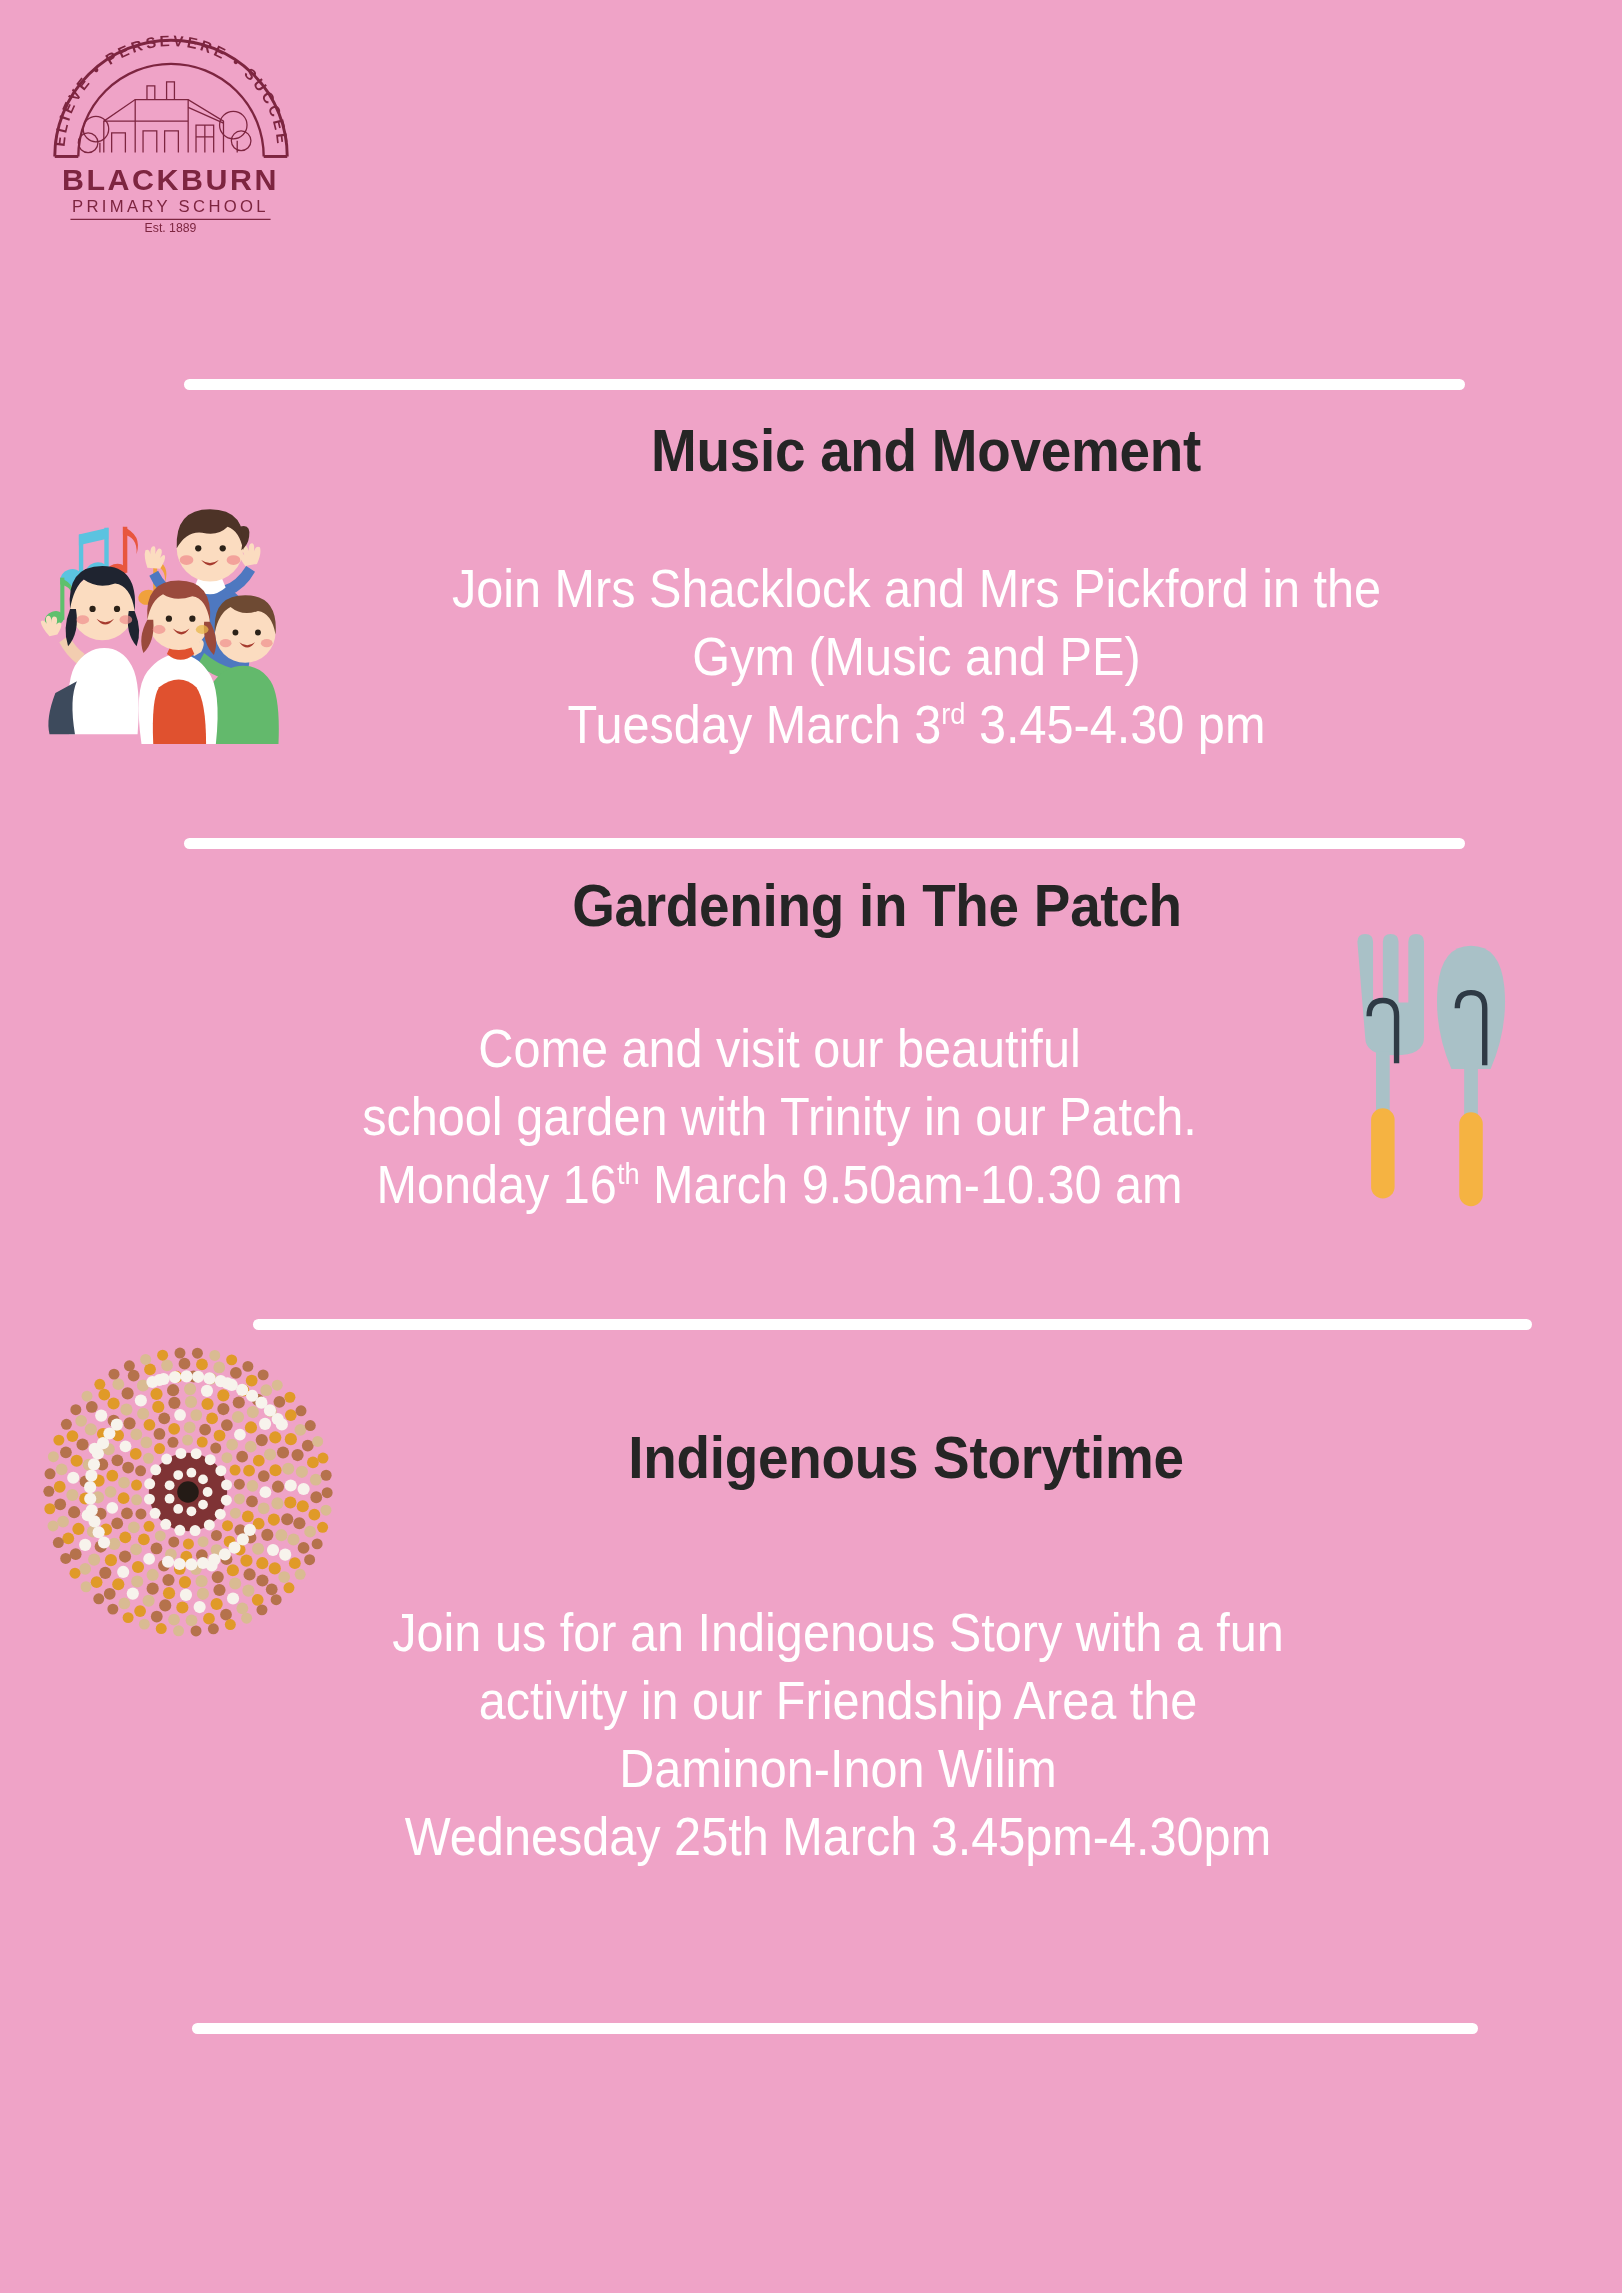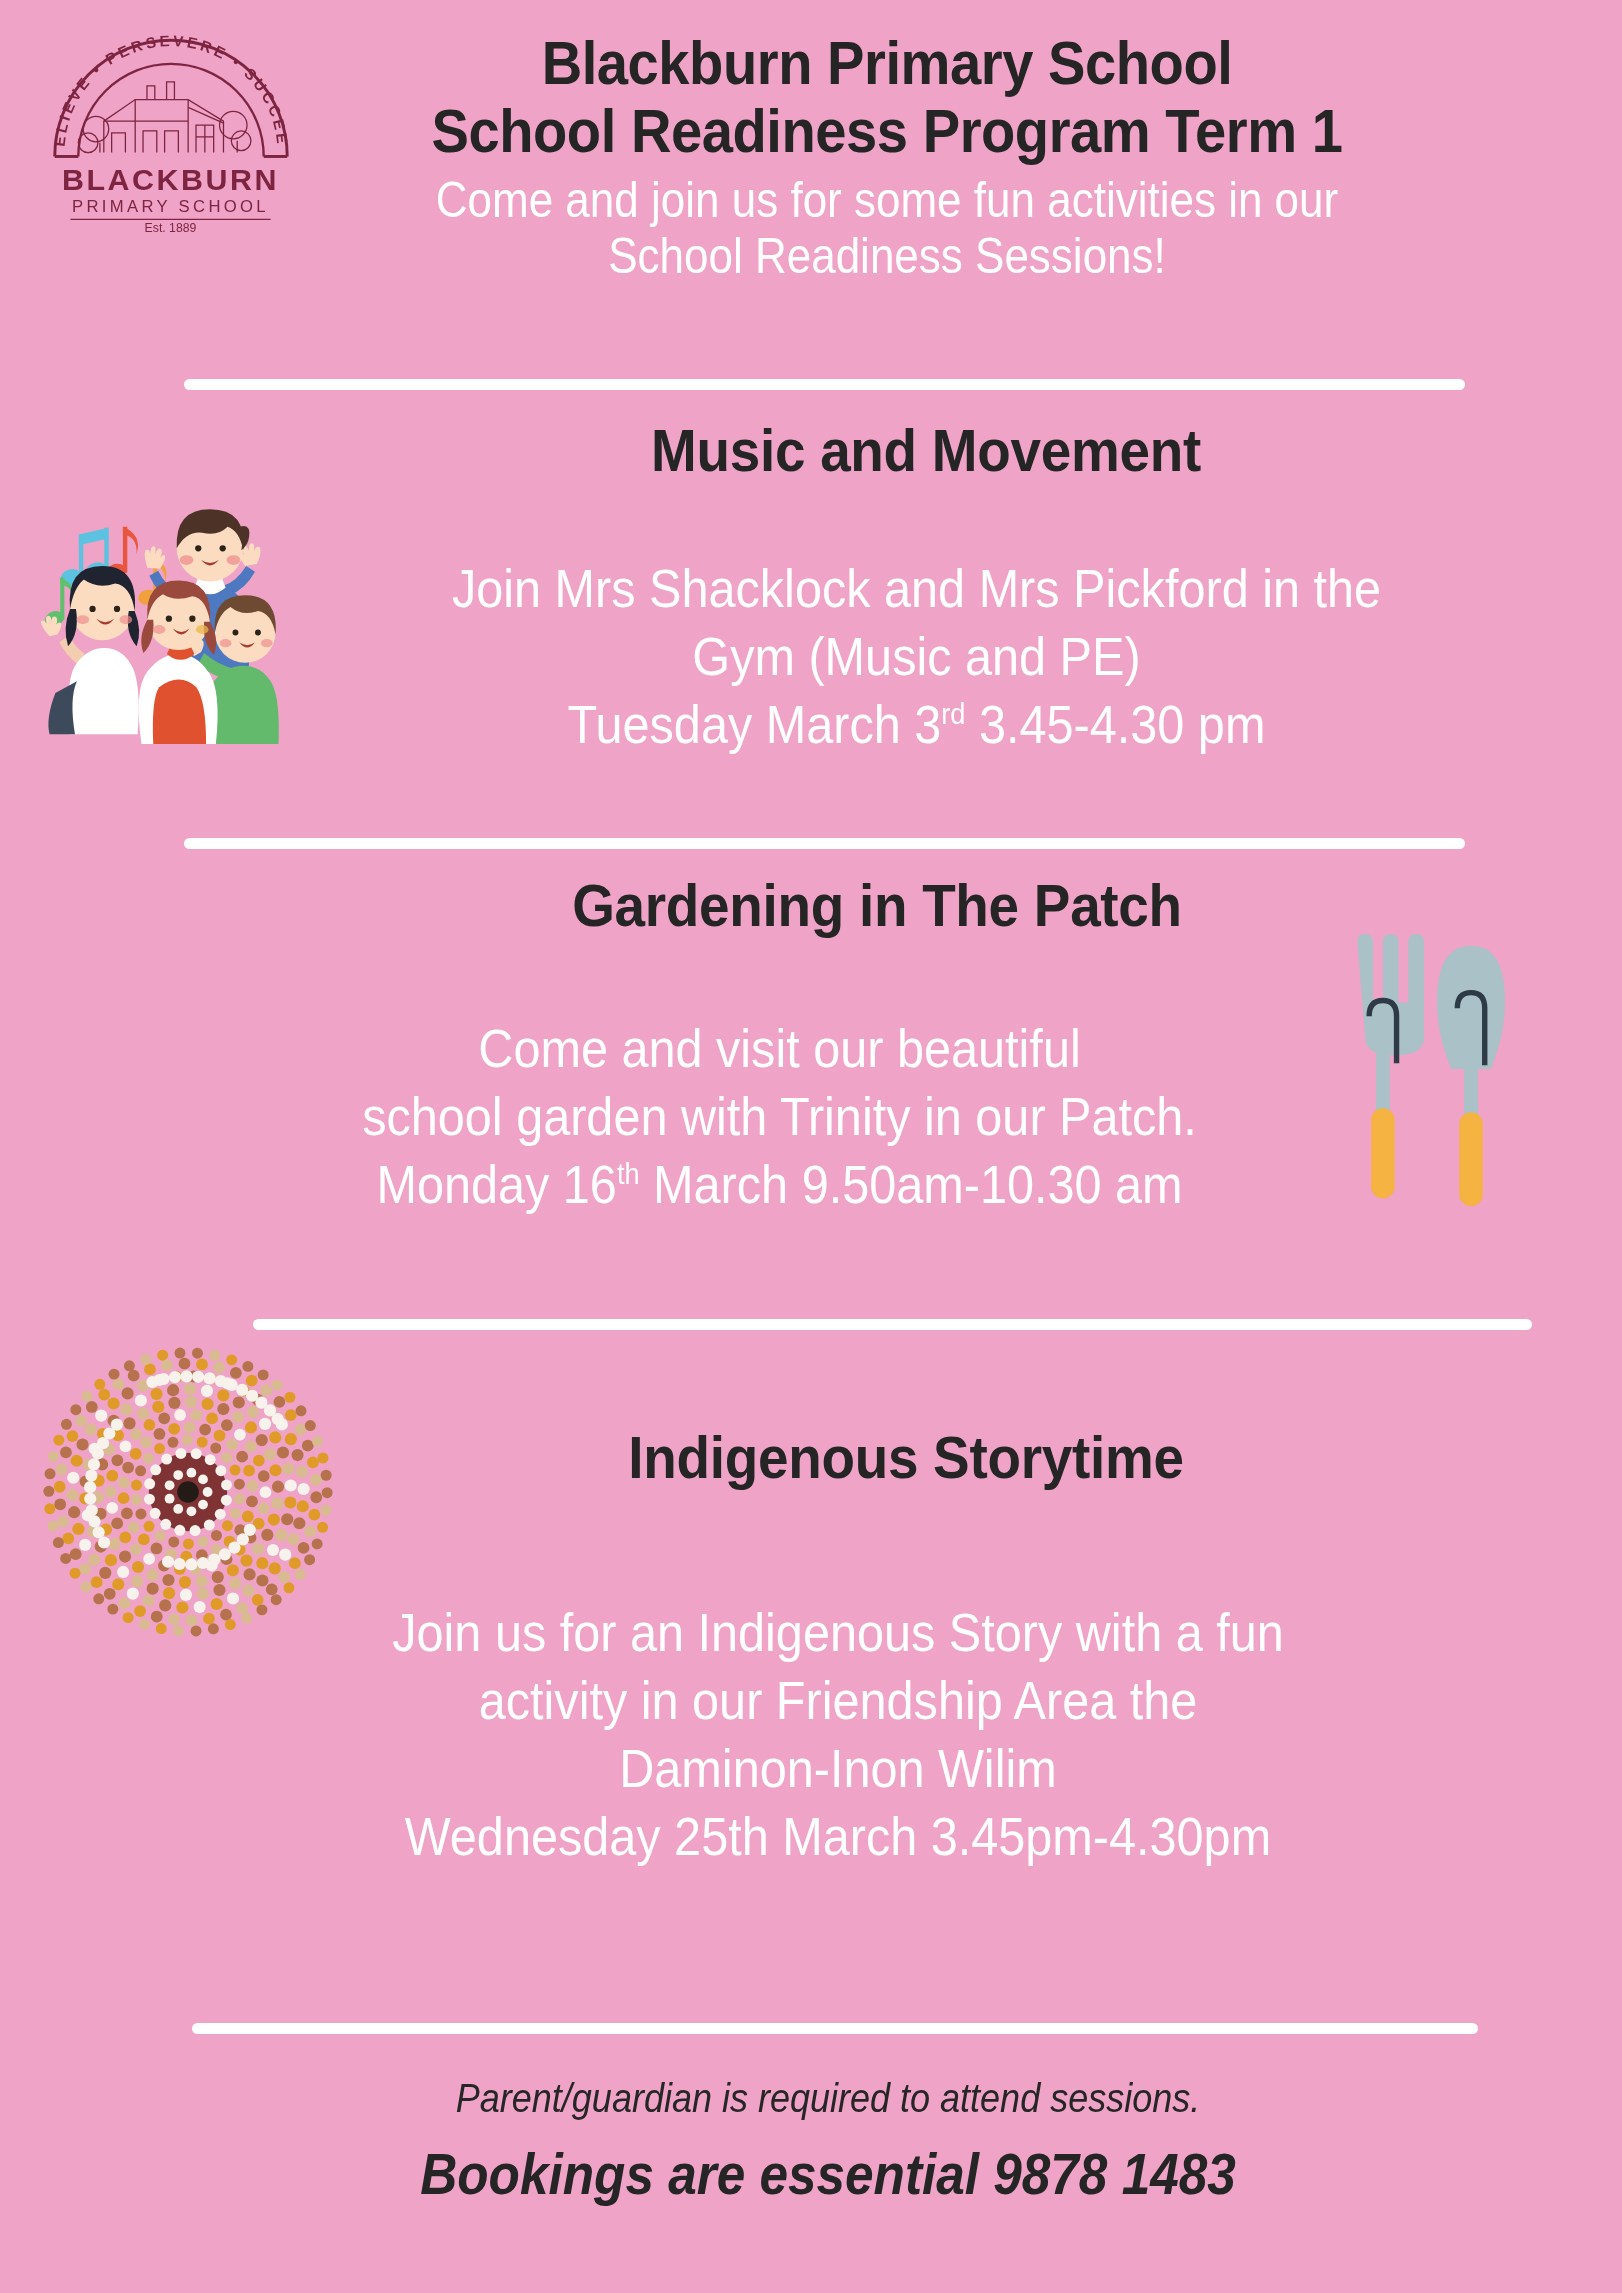--- a/index.html
+++ b/index.html
@@ -203,26 +203,20 @@
         <path d="M60,128 L60,118 M200,128 L200,116"></path>
       </g>
 
       <text x="132" y="166" text-anchor="middle" font-family="Liberation Sans, sans-serif" font-size="31" font-weight="bold" letter-spacing="2.6" fill="#7d2540">BLACKBURN</text>
       <text x="132" y="189" text-anchor="middle" font-family="Liberation Sans, sans-serif" font-size="17" letter-spacing="3.4" fill="#7d2540">PRIMARY SCHOOL</text>
       <line x1="30" y1="196" x2="234" y2="196" stroke="#7d2540" stroke-width="1.3"></line>
       <text x="132" y="209" text-anchor="middle" font-family="Liberation Sans, sans-serif" font-size="12.5" fill="#7d2540">Est. 1889</text>
     </svg>
   </div>
 
-  <div class="header">
-    <div class="title-line">Blackburn Primary School</div>
-    <div class="title-line">School Readiness Program Term 1</div>
-    <div class="sub-line">Come and join us for some fun activities in our</div>
-    <div class="sub-line second">School Readiness Sessions!</div>
-  </div>
 
   <div class="divider div1"></div>
 
   <div class="sec-head head-music">Music and Movement</div>
 
   <div class="kids-art">
     <svg viewBox="0 0 290 280" xmlns="http://www.w3.org/2000/svg">
 
       <g>
 
@@ -712,19 +706,15 @@
 
   <div class="sec-body body-indig">
     <span class="ln">Join us for an Indigenous Story  with a fun</span>
     <span class="ln">activity in our Friendship Area the</span>
     <span class="ln">Daminon-Inon Wilim</span>
     <span class="ln"><span>Wednesday 25th March 3.45pm-4.30pm</span><sup></sup><span></span></span>
   </div>
 
   <div class="divider div4"></div>
 
-  <div class="footer">
-    <div class="footer-note">Parent/guardian is required to attend sessions.</div>
-    <div class="footer-phone">Bookings are essential 9878 1483</div>
-  </div>
 
 </div>
 
 
 </body></html>

